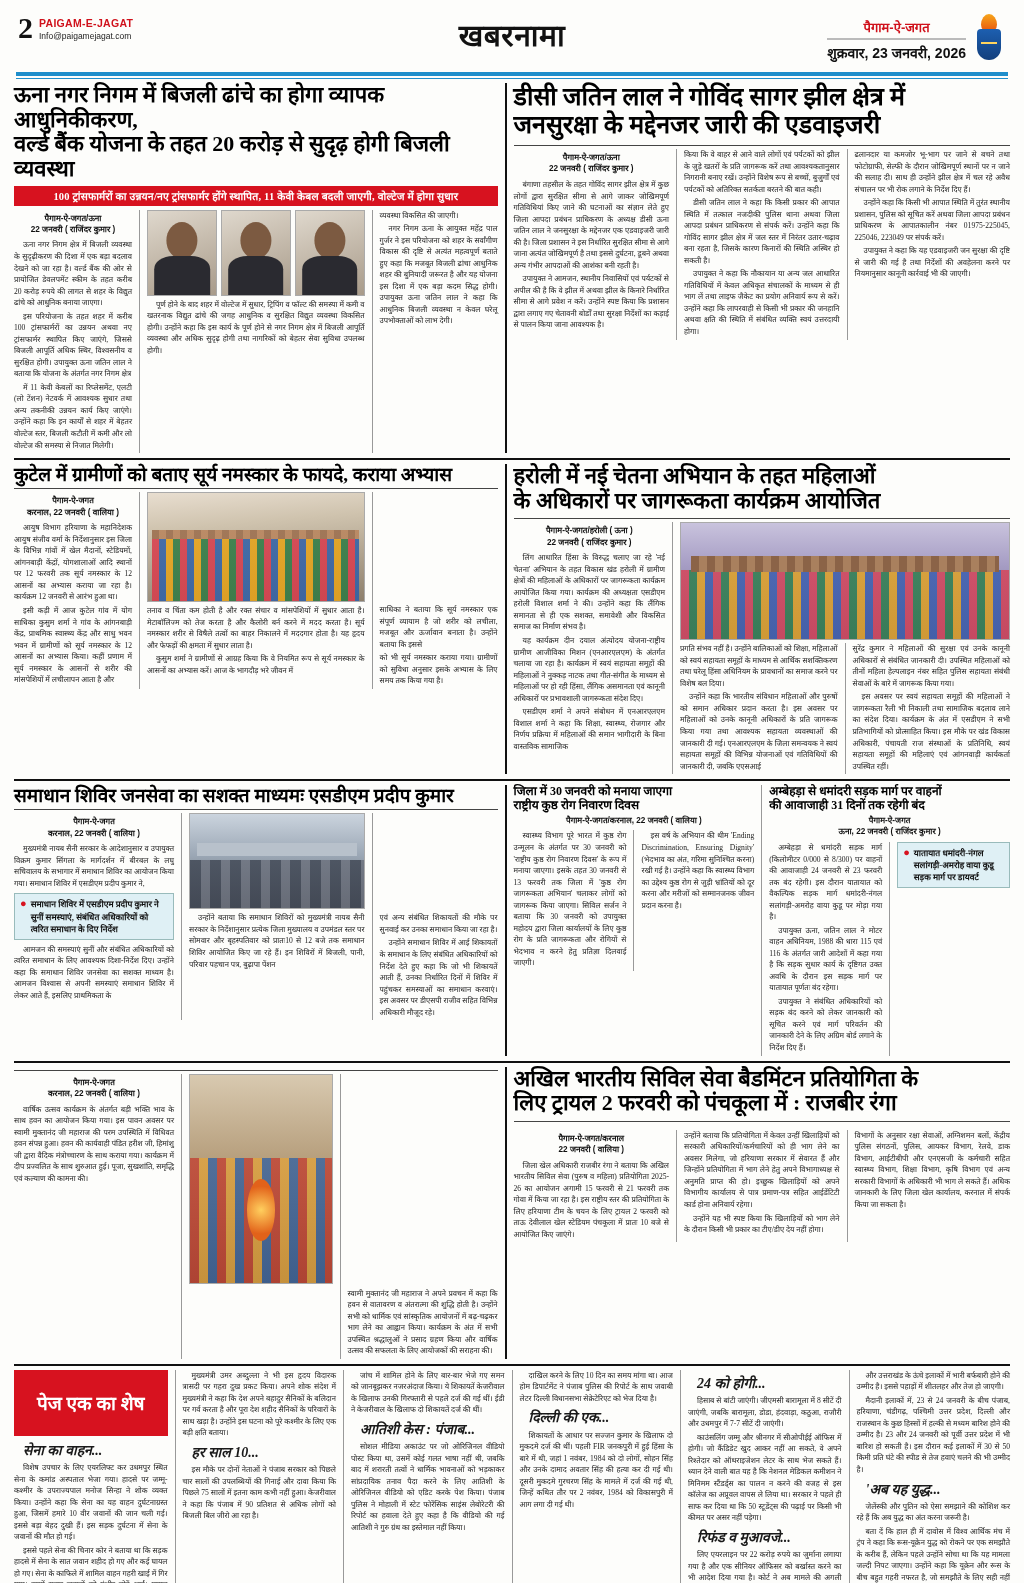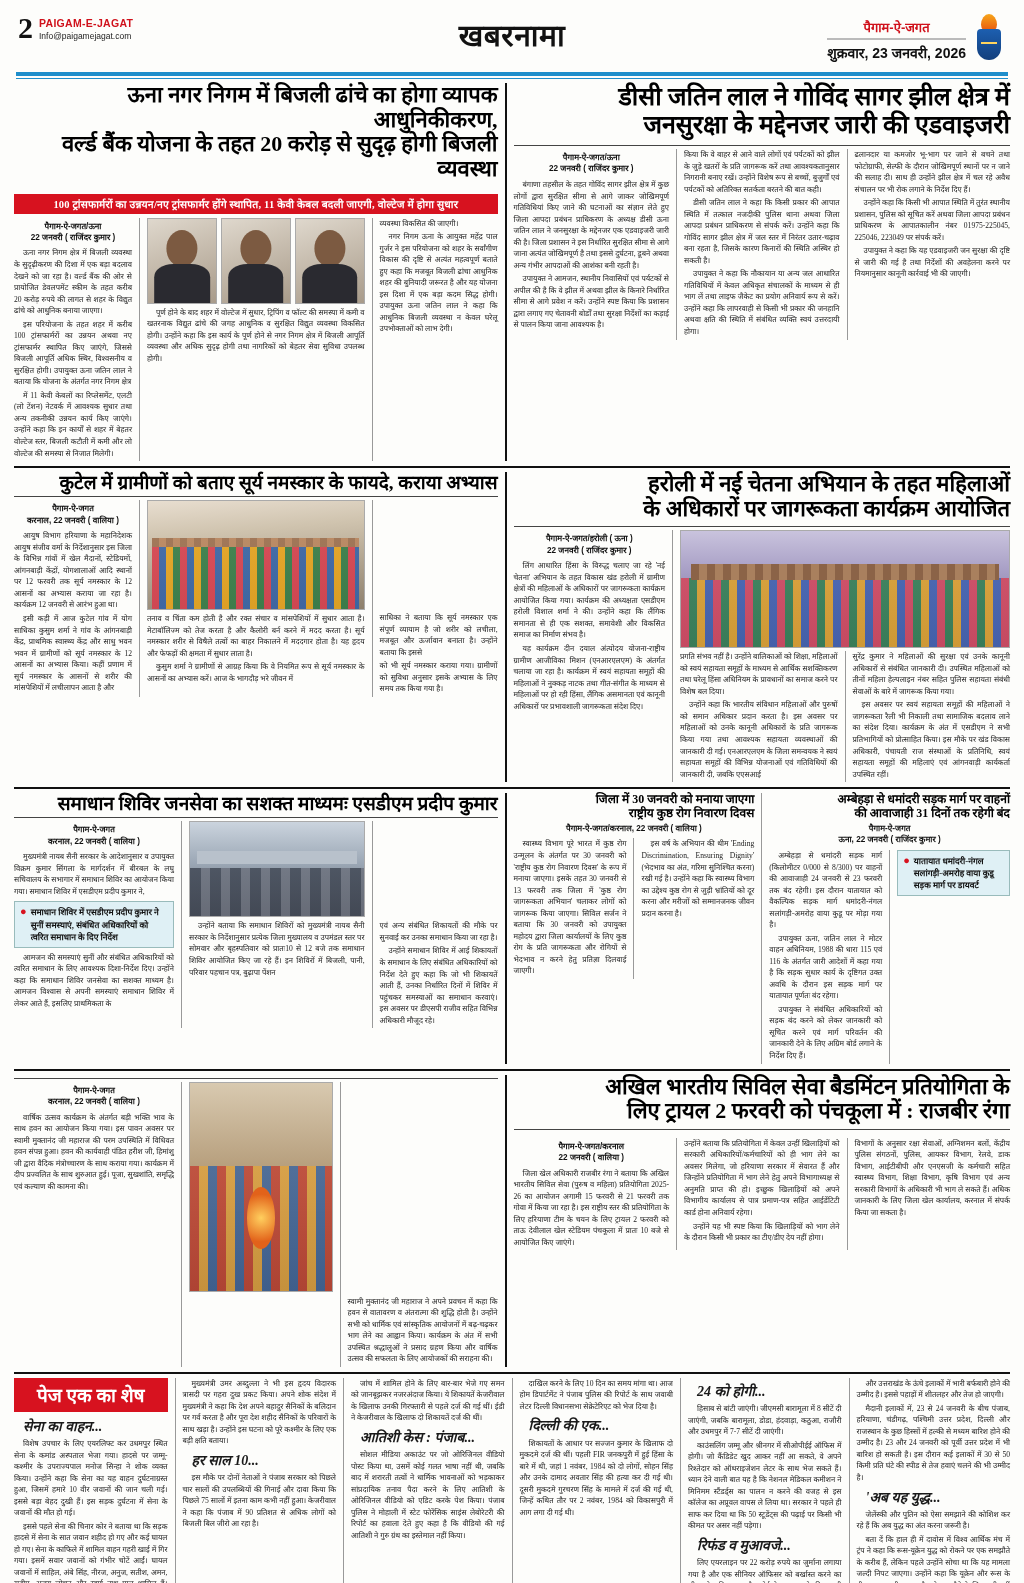--- a/index.html
+++ b/index.html
@@ -37,21 +37,21 @@
   .rule-blue { height:4px; background:#1f8ecb; margin:2px 2px 0 2px; }
   .rule-blue2 { height:1px; background:#1f8ecb; margin:2px 2px 4px 2px; }
 
   
   .cols { display:flex; gap:7px; }
   .hline-thin { height:1px; background:#444; margin:3px 0; }
   .vline { width:1px; background:#999; }
 
   .headline {
     font-family:"Liberation Serif", serif;
-    font-weight:bold; color:#000; text-align:right;
+    font-weight:bold; color:#000; text-align:left;
     line-height:1.12;
   }
   .h-xl { font-size:25px; }
   .h-lg { font-size:22px; }
   .h-md { font-size:19px; }
   .h-sm { font-size:12px; }
 
   .redbar {
     background:#d7121f; color:#fff; font-weight:bold;
     font-size:10.5px; text-align:center; padding:3px 4px;
@@ -95,21 +95,21 @@
      background:repeating-linear-gradient(90deg,#8b6347 0 8px,#a9805e 8px 16px);}
 
   
   .bulletbox { border:1px solid #9bb; background:#dff0f5; padding:4px 5px; }
   .bulletbox .bline { font-size:8.6px; font-weight:bold; line-height:1.4;
      font-family:"Liberation Serif", serif; display:flex; gap:4px; }
   .bdot { color:#d7121f; font-size:11px; line-height:1; }
 
   
   .shesh-banner { background:#d7121f; color:#fff; font-weight:bold; text-align:center;
-     font-size:19px; padding:4px 0; font-family:"Liberation Serif", serif; }
+     font-size:19px; padding:20px 0; font-family:"Liberation Serif", serif; }
   .subhead { font-weight:bold; font-size:14px; font-family:"Liberation Serif", serif;
      text-indent:9px; margin:3px 0 1px 0;font-style:italic; }
 
   .section-sep { height:2px; background:#111; margin:5px 0 4px 0; }
 </style>
 </head>
 <body>
 
 <div class="page">
 
@@ -137,21 +137,21 @@
     </div>
   </div>
   <div class="rule-blue"></div>
   <div class="rule-blue2"></div>
 
   <div class="cols">
 
     <div style="width:487px">
       <div class="headline h-lg">ऊना नगर निगम में बिजली ढांचे का होगा व्यापक आधुनिकीकरण,</div>
       <div class="headline h-lg">वर्ल्ड बैंक योजना के तहत 20 करोड़ से सुदृढ़ होगी बिजली व्यवस्था</div>
-      <div class="redbar" style="margin-top:12px">100 ट्रांसफार्मरों का उन्नयन/नए ट्रांसफार्मर होंगे स्थापित, 11 केवी केबल बदली जाएगी, वोल्टेज में होगा सुधार</div>
+      <div class="redbar" style="margin-top:4px">100 ट्रांसफार्मरों का उन्नयन/नए ट्रांसफार्मर होंगे स्थापित, 11 केवी केबल बदली जाएगी, वोल्टेज में होगा सुधार</div>
       <div class="cols" style="margin-top:4px">
         <div class="col" style="flex:0 0 118px">
           <div class="byline">पैगाम-ऐ-जगत/ऊना</div>
           <div class="byline" style="margin-top:-4px">22 जनवरी ( राजिंदर कुमार )</div>
           <div class="body-txt">
             <p>ऊना नगर निगम क्षेत्र में बिजली व्यवस्था के सुदृढ़ीकरण की दिशा में एक बड़ा बदलाव देखने को जा रहा है। वर्ल्ड बैंक की ओर से प्रायोजित डेवलपमेंट स्कीम के तहत करीब 20 करोड़ रुपये की लागत से शहर के विद्युत ढांचे को आधुनिक बनाया जाएगा।</p>
             <p>इस परियोजना के तहत शहर में करीब 100 ट्रांसफार्मरों का उन्नयन अथवा नए ट्रांसफार्मर स्थापित किए जाएंगे, जिससे बिजली आपूर्ति अधिक स्थिर, विश्वसनीय व सुरक्षित होगी। उपायुक्त ऊना जतिन लाल ने बताया कि योजना के अंतर्गत नगर निगम क्षेत्र</p>
             <p>में 11 केवी केबलों का रिप्लेसमेंट, एलटी (लो टेंशन) नेटवर्क में आवश्यक सुधार तथा अन्य तकनीकी उन्नयन कार्य किए जाएंगे। उन्होंने कहा कि इन कार्यों से शहर में बेहतर वोल्टेज स्तर, बिजली कटौती में कमी और लो वोल्टेज की समस्या से निजात मिलेगी।</p>
           </div>
         </div>
@@ -251,20 +251,21 @@
       <div class="headline h-lg">हरोली में नई चेतना अभियान के तहत महिलाओं</div>
       <div class="headline h-lg">के अधिकारों पर जागरूकता कार्यक्रम आयोजित</div>
       <div class="hline-thin" style="margin-top:5px"></div>
       <div class="cols" style="margin-top:2px">
         <div class="col">
           <div class="byline">पैगाम-ऐ-जगत/हरोली ( ऊना )</div>
           <div class="byline" style="margin-top:-4px">22 जनवरी ( राजिंदर कुमार )</div>
           <div class="body-txt">
             <p>लिंग आधारित हिंसा के विरुद्ध चलाए जा रहे 'नई चेतना' अभियान के तहत विकास खंड हरोली में ग्रामीण क्षेत्रों की महिलाओं के अधिकारों पर जागरूकता कार्यक्रम आयोजित किया गया। कार्यक्रम की अध्यक्षता एसडीएम हरोली विशाल शर्मा ने की। उन्होंने कहा कि लैंगिक समानता से ही एक सशक्त, समावेशी और विकसित समाज का निर्माण संभव है।</p>
             <p>यह कार्यक्रम दीन दयाल अंत्योदय योजना-राष्ट्रीय ग्रामीण आजीविका मिशन (एनआरएलएम) के अंतर्गत चलाया जा रहा है। कार्यक्रम में स्वयं सहायता समूहों की महिलाओं ने नुक्कड़ नाटक तथा गीत-संगीत के माध्यम से महिलाओं पर हो रही हिंसा, लैंगिक असमानता एवं कानूनी अधिकारों पर प्रभावशाली जागरूकता संदेश दिए।</p>
+            <p>एसडीएम शर्मा ने अपने संबोधन में एनआरएलएम विशाल शर्मा ने कहा कि शिक्षा, स्वास्थ्य, रोजगार और निर्णय प्रक्रिया में महिलाओं की समान भागीदारी के बिना वास्तविक सामाजिक</p>
           </div>
         </div>
         <div class="vline"></div>
         <div class="col" style="flex:0 0 330px">
           <div class="photo ph-women" style="height:118px"></div>
           <div class="cols" style="margin-top:3px">
             <div class="col">
               <div class="body-txt">
                 <p style="text-indent:0">प्रगति संभव नहीं है। उन्होंने बालिकाओं को शिक्षा, महिलाओं को स्वयं सहायता समूहों के माध्यम से आर्थिक सशक्तिकरण तथा घरेलू हिंसा अधिनियम के प्रावधानों का समाज करने पर विशेष बल दिया।</p>
                 <p>उन्होंने कहा कि भारतीय संविधान महिलाओं और पुरुषों को समान अधिकार प्रदान करता है। इस अवसर पर महिलाओं को उनके कानूनी अधिकारों के प्रति जागरूक किया गया तथा आवश्यक सहायता व्यवस्थाओं की जानकारी दी गई। एनआरएलएम के जिला समन्वयक ने स्वयं सहायता समूहों की विभिन्न योजनाओं एवं गतिविधियों की जानकारी दी, जबकि एएसआई</p>

